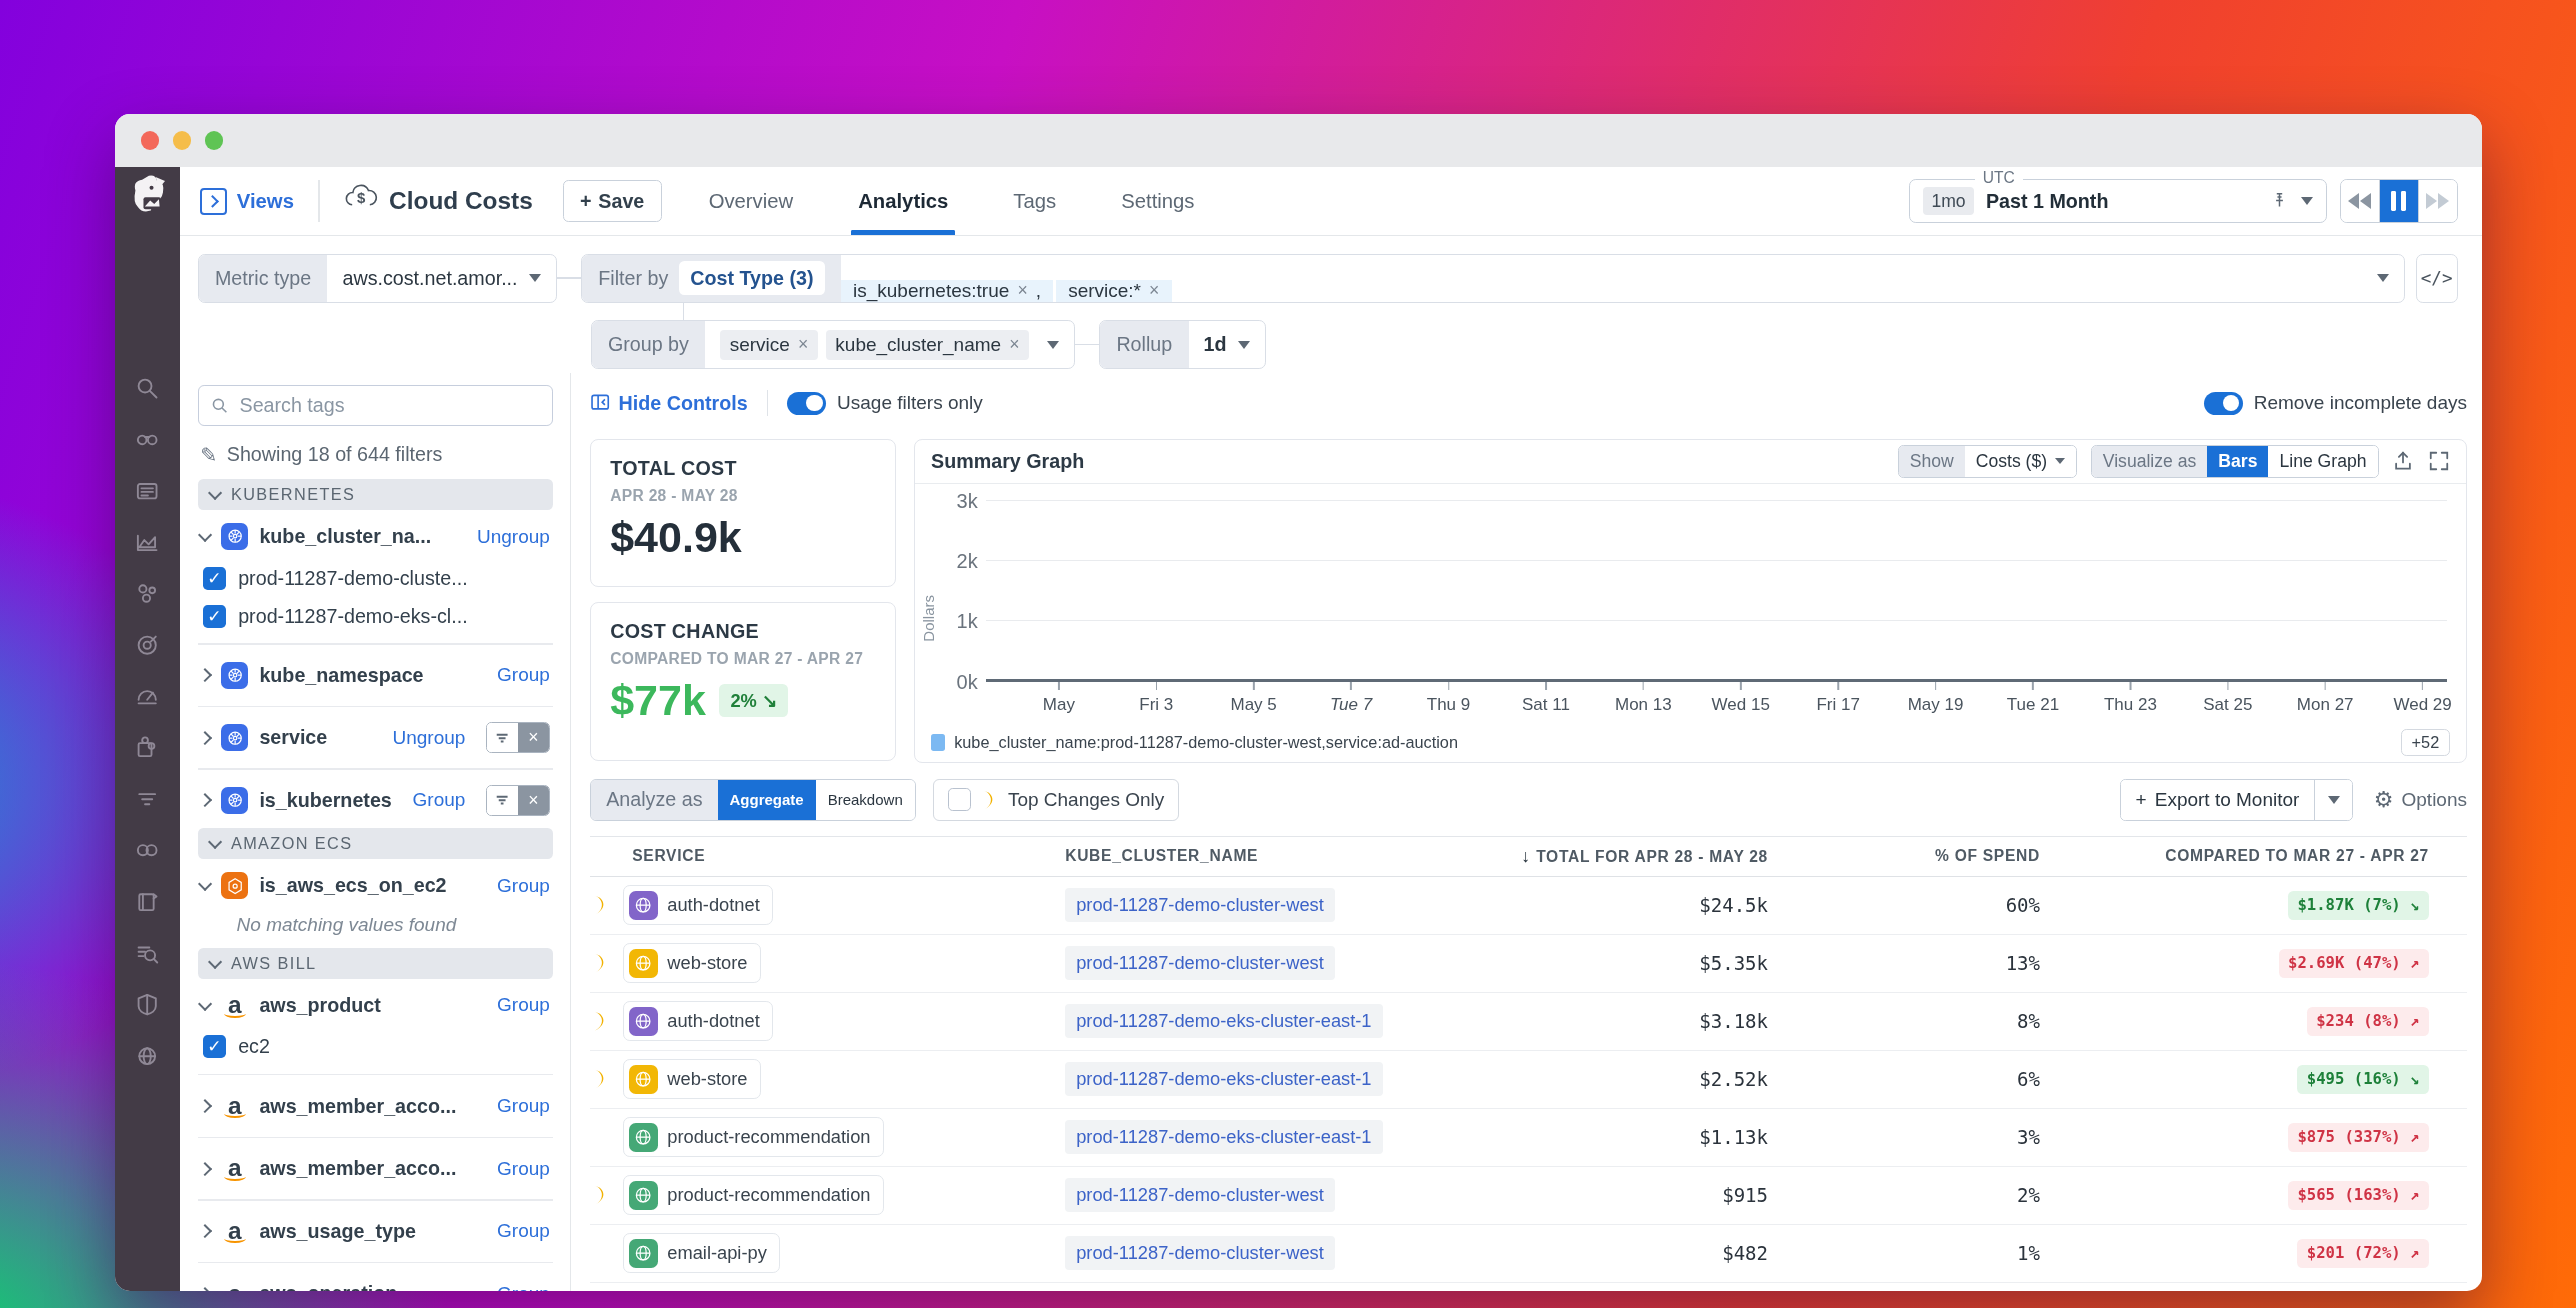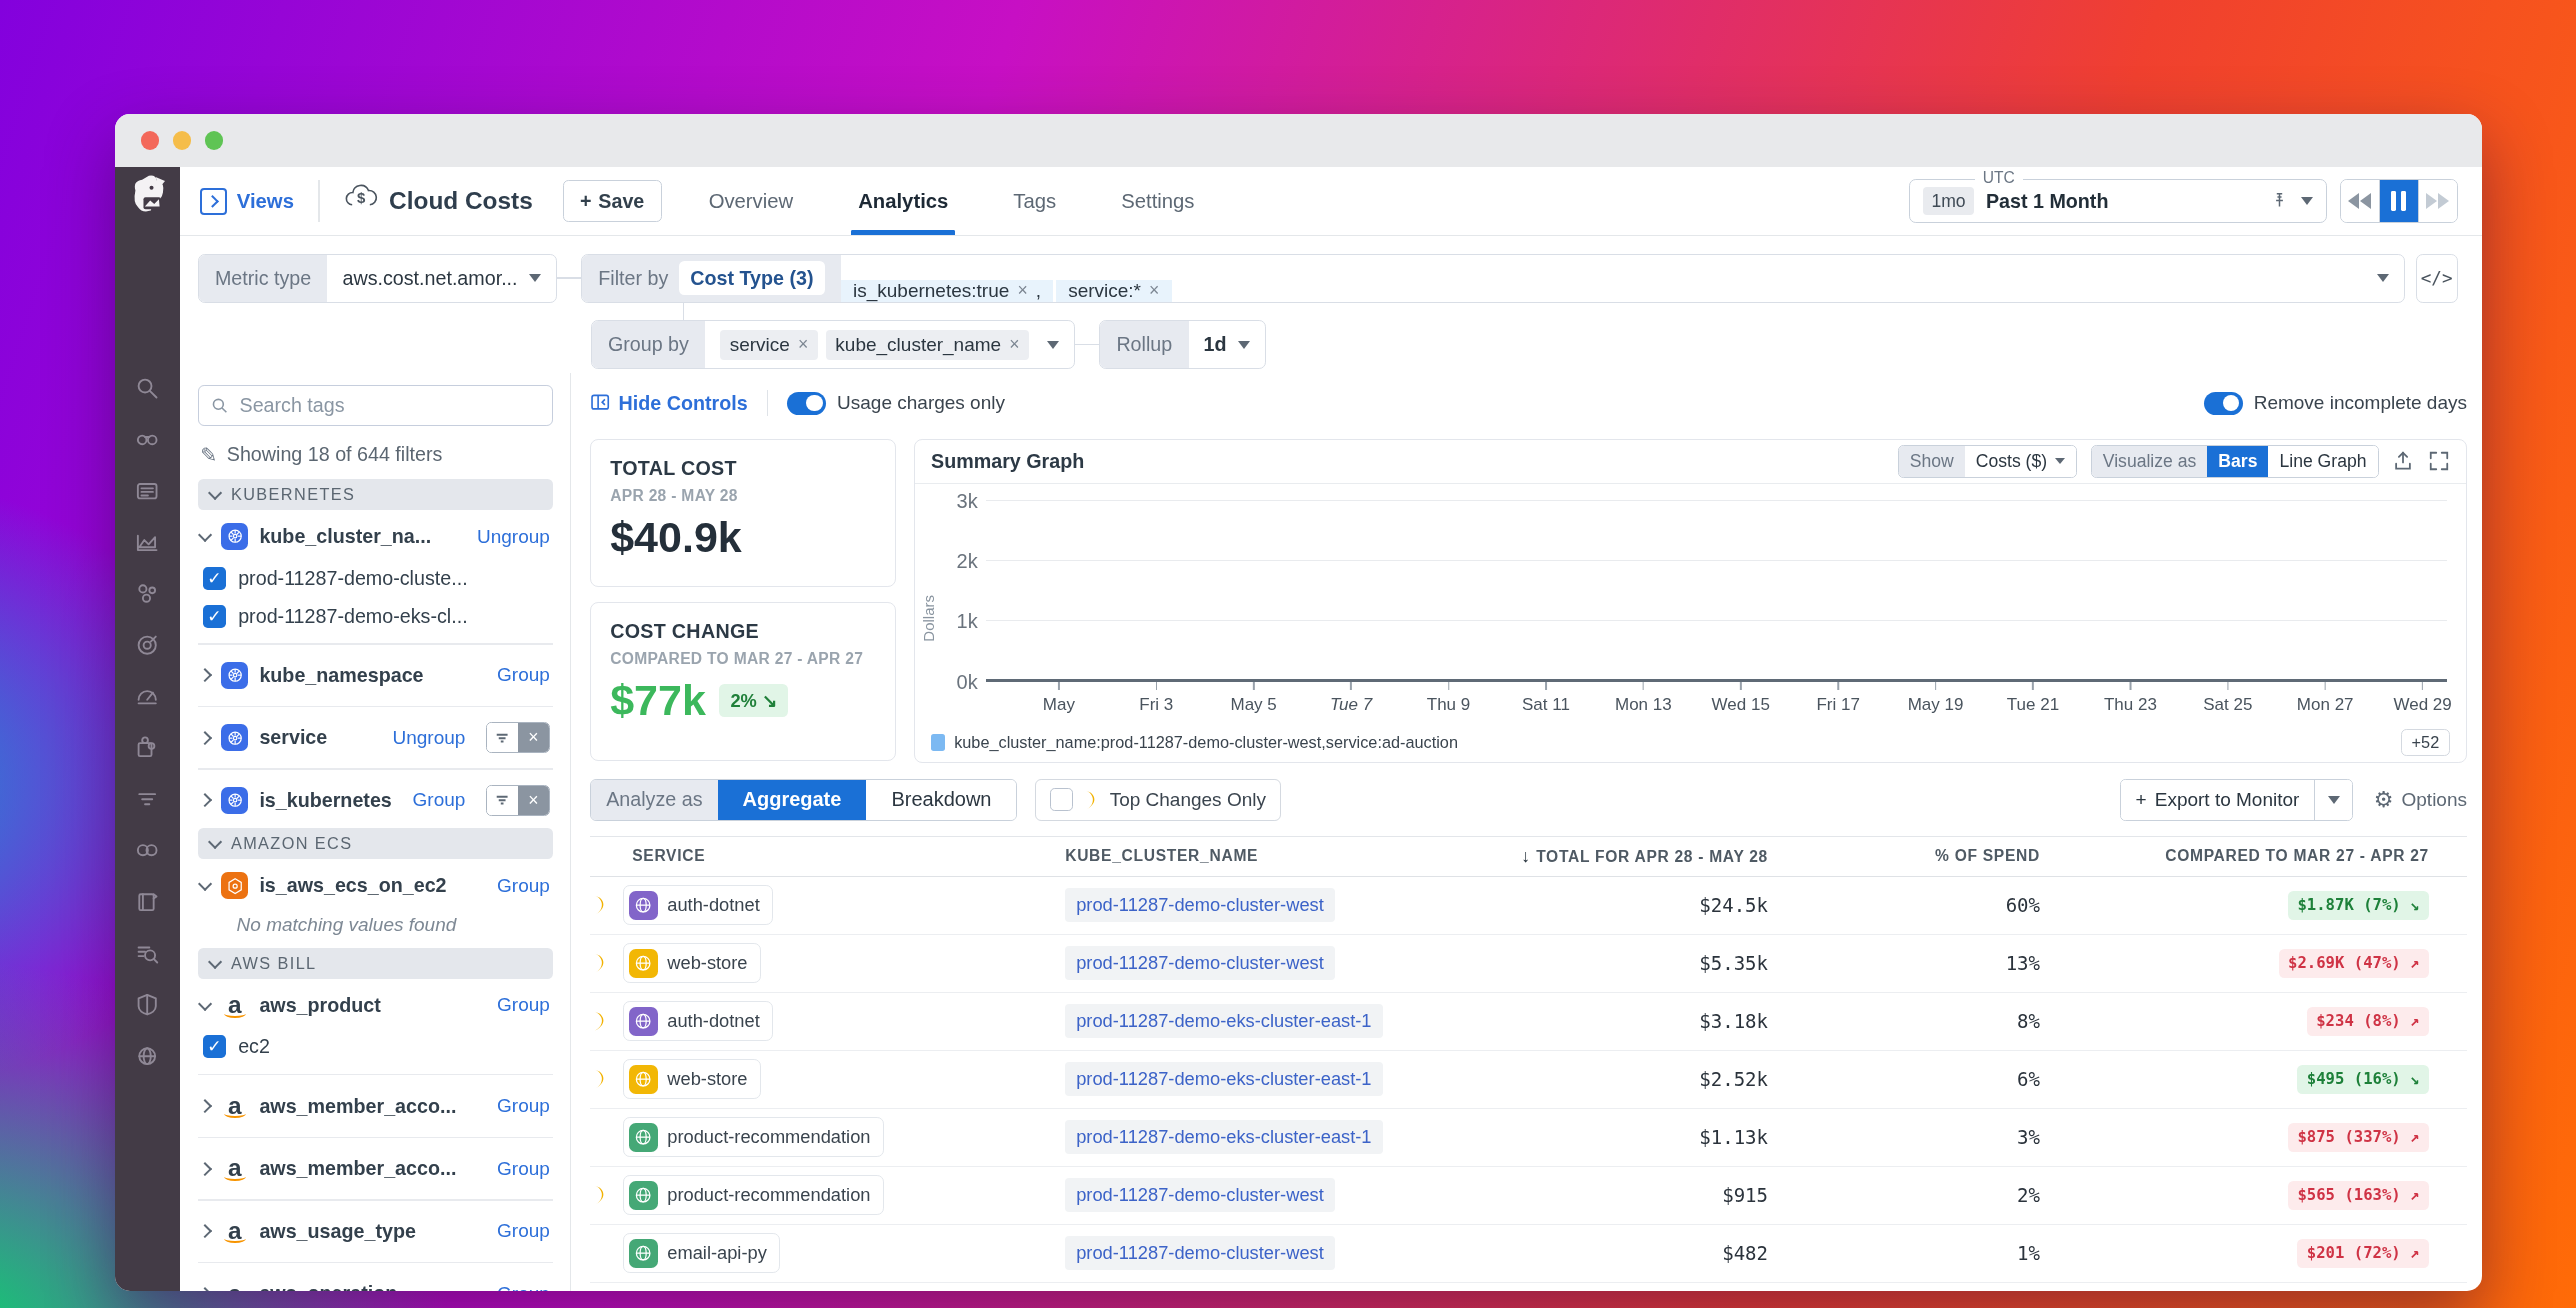--- a/index.html
+++ b/index.html
@@ -148,21 +148,21 @@
   .xtick i{display:block;width:1.4px;height:8.1px;background:#98a1ab;}
   .xtick span{font-size:17px;color:#4a545e;white-space:nowrap;}
   .legendrow{position:absolute;left:0;right:0;bottom:0;height:38px;display:flex;align-items:center;gap:9.5px;padding:0 16.3px;}
   .swatch{width:13.6px;height:17.6px;border-radius:2.7px;background:#7cb9f2;flex:none;}
   .legend-text{font-size:16.3px;color:#3a444e;}
   .morechip{margin-left:auto;border:1.4px solid #d4d9e0;border-radius:5.4px;padding:2.7px 9.5px;font-size:16.3px;color:#3a444e;background:#fff;cursor:pointer;}
   
   .analyzerow{margin-top:16.3px;display:flex;align-items:center;flex:none;}
   .seg-ctrl{display:flex;align-items:stretch;border:1.4px solid #c9d1db;border-radius:6.1px;overflow:hidden;height:42px;box-sizing:border-box;}
   .seg-ctrl .lbl{background:#e7eaf0;color:#6b7684;font-size:19.7px;display:flex;align-items:center;padding:0 15px;}
-  .seg-ctrl .opt{background:#fff;color:#2b3640;font-size:20px;display:flex;align-items:center;padding:0 25px;cursor:pointer;}
+  .seg-ctrl .opt{background:#fff;color:#2b3640;font-size:15px;display:flex;align-items:center;padding:0 12px;cursor:pointer;}
   .seg-ctrl .opt.on{background:#1a70d6;color:#fff;font-weight:bold;}
   .topchanges{margin-left:17.6px;display:flex;align-items:center;gap:11px;border:1.4px solid #d4d9e0;border-radius:6.1px;height:42px;
     padding:0 13.6px;box-sizing:border-box;cursor:pointer;}
   .flame{width:15px;height:20.3px;flex:none;}
   .tc-label{font-size:19px;color:#3a444e;}
   .exportbtn{display:flex;align-items:stretch;border:1.4px solid #c9d1db;border-radius:5.4px;overflow:hidden;height:42px;box-sizing:border-box;margin-left:auto;}
   .exportbtn .main{display:flex;align-items:center;gap:8.1px;padding:0 15px;font-size:19px;color:#2b3640;background:#fff;cursor:pointer;}
   .exportbtn .dd{width:37px;border-left:1.4px solid #c9d1db;display:flex;align-items:center;justify-content:center;background:#fff;cursor:pointer;}
   .optbtn{display:flex;align-items:center;gap:8.1px;margin-left:20.3px;font-size:19px;color:#5d6874;cursor:pointer;}
   .optbtn .gear{font-size:22px;}
@@ -607,21 +607,21 @@
               <div class="hide-link">
                 <svg viewBox="0 0 30 30">
                     <rect x="3" y="5" width="24" height="20" rx="3"></rect>
                     <line x1="12" y1="5" x2="12" y2="25"></line>
                     <path d="M22 11l-4 4 4 4"></path>
                   </svg>
                 <span>Hide Controls</span>
               </div>
               <div class="tooldiv"></div>
               <span class="tgl"></span>
-              <span class="tgl-label">Usage charges only</span>
+              <span class="tgl-label">Usage filters only</span>
               <div style="flex:1"></div>
               <span class="tgl"></span>
               <span class="tgl-label">Remove incomplete days</span>
             </div>
 
             <div class="cards">
               <div class="leftcards">
                 <div class="card kpi total">
                   <div class="kpi-title">TOTAL COST</div>
                   <div class="kpi-sub">APR 28 - MAY 28</div>

